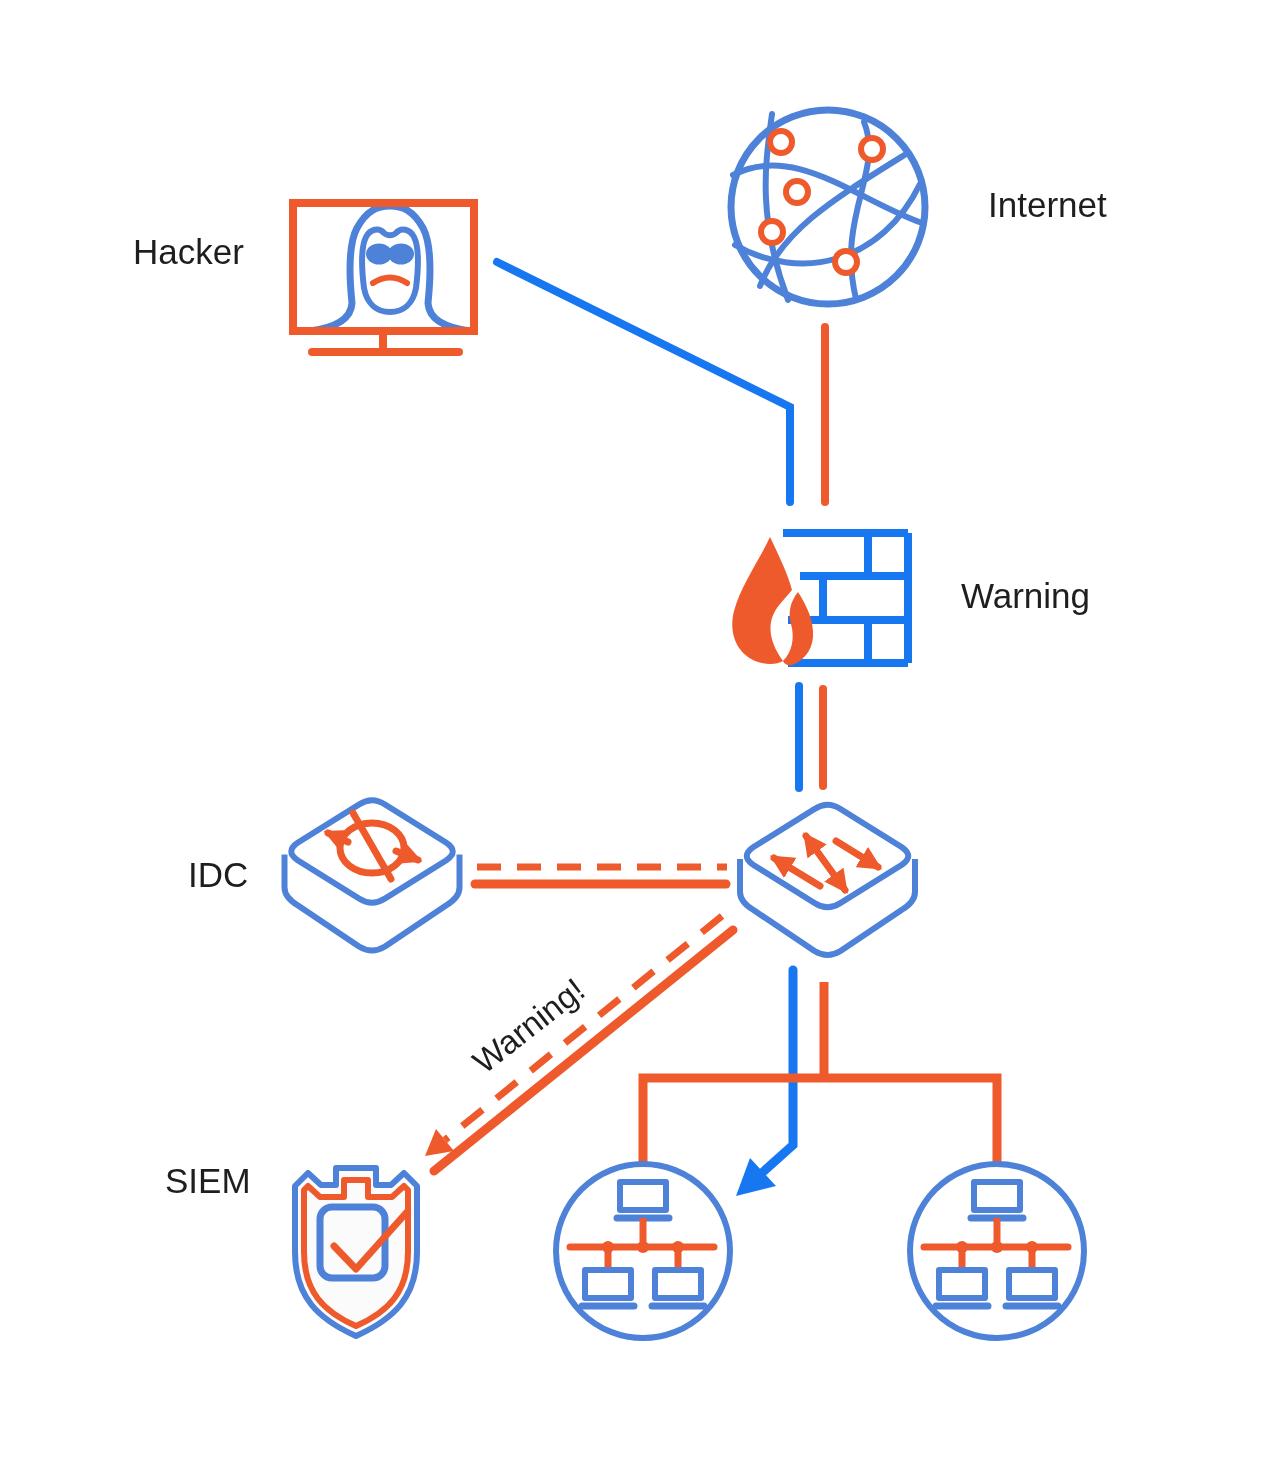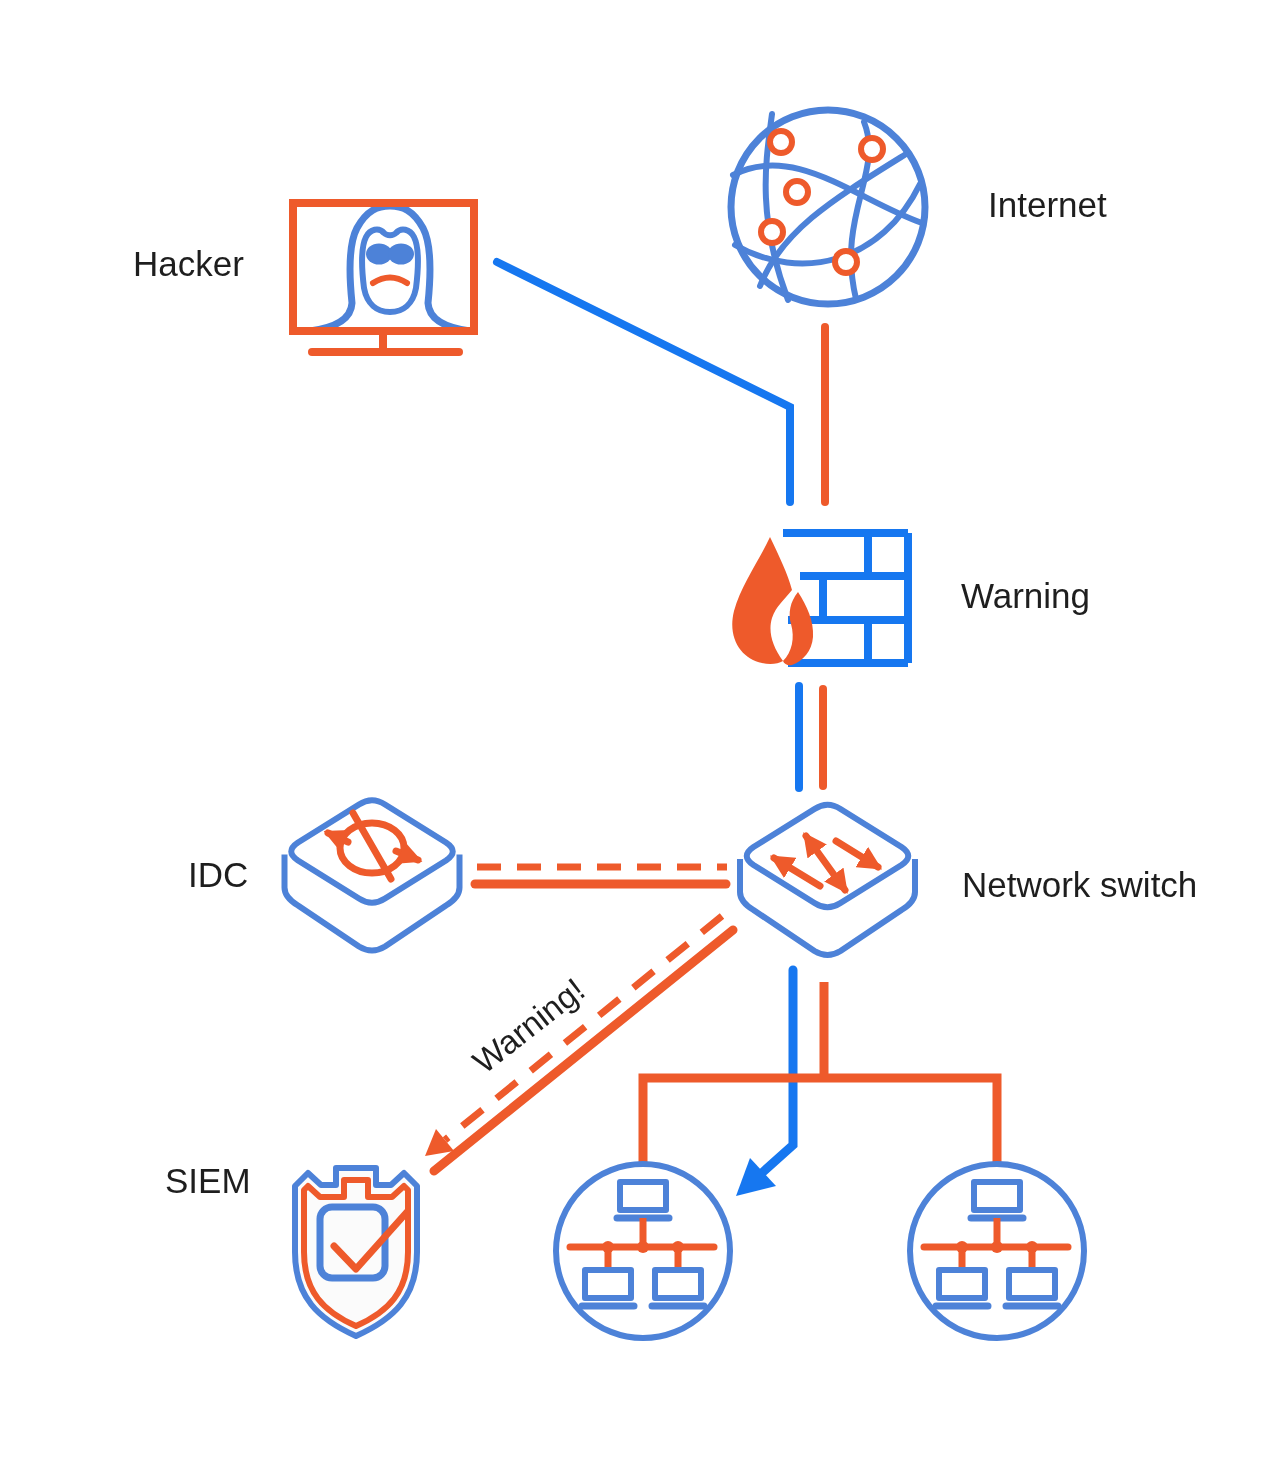--- a/index.html
+++ b/index.html
@@ -140,21 +140,20 @@
     <path d="M 295 1252 L 295 1186 L 308 1173 L 321 1185 L 336 1185 L 336 1168 L 376 1168 L 376 1185 L 391 1185 L 404 1173 L 417 1186 L 417 1252 C 417 1297 394 1319 356 1336 C 318 1319 295 1297 295 1252 Z" class="shield-outer" stroke-width="6"></path>
     <path d="M 304 1252 L 304 1190 L 308 1186 L 320 1197 L 344 1197 L 344 1180 L 368 1180 L 368 1197 L 392 1197 L 404 1186 L 408 1190 L 408 1252 C 408 1292 388 1312 356 1326 C 324 1312 304 1292 304 1252 Z" class="shield-inner" stroke-width="6"></path>
     <rect x="320" y="1207" width="65" height="71" rx="12" class="ic-b" stroke-width="7"></rect>
     <path d="M 334 1246 L 356 1269 L 407 1212" class="ic-o" stroke-width="7"></path>
   </g>
 
   <use href="#lan-segment" transform="translate(643,1251)"></use>
   <use href="#lan-segment" transform="translate(997,1251)"></use>
 </svg>
 
-<div class="label" style="left:133px;top:245px;">Hacker</div>
+<div class="label" style="left:133px;top:233px;">Hacker</div>
 <div class="label" style="left:988px;top:186px;">Internet</div>
 <div class="label" style="left:961px;top:577px;">Warning</div>
-<div class="label" style="left:962px;top:866px;">Network switch</div>
 <div class="label" style="left:188px;top:856px;">IDC</div>
 <div class="label" style="left:165px;top:1162px;">SIEM</div>
 <div class="label label-warning" style="left:444px;top:1008px;">Warning!</div>
 
 </div>
 
 </body></html>

